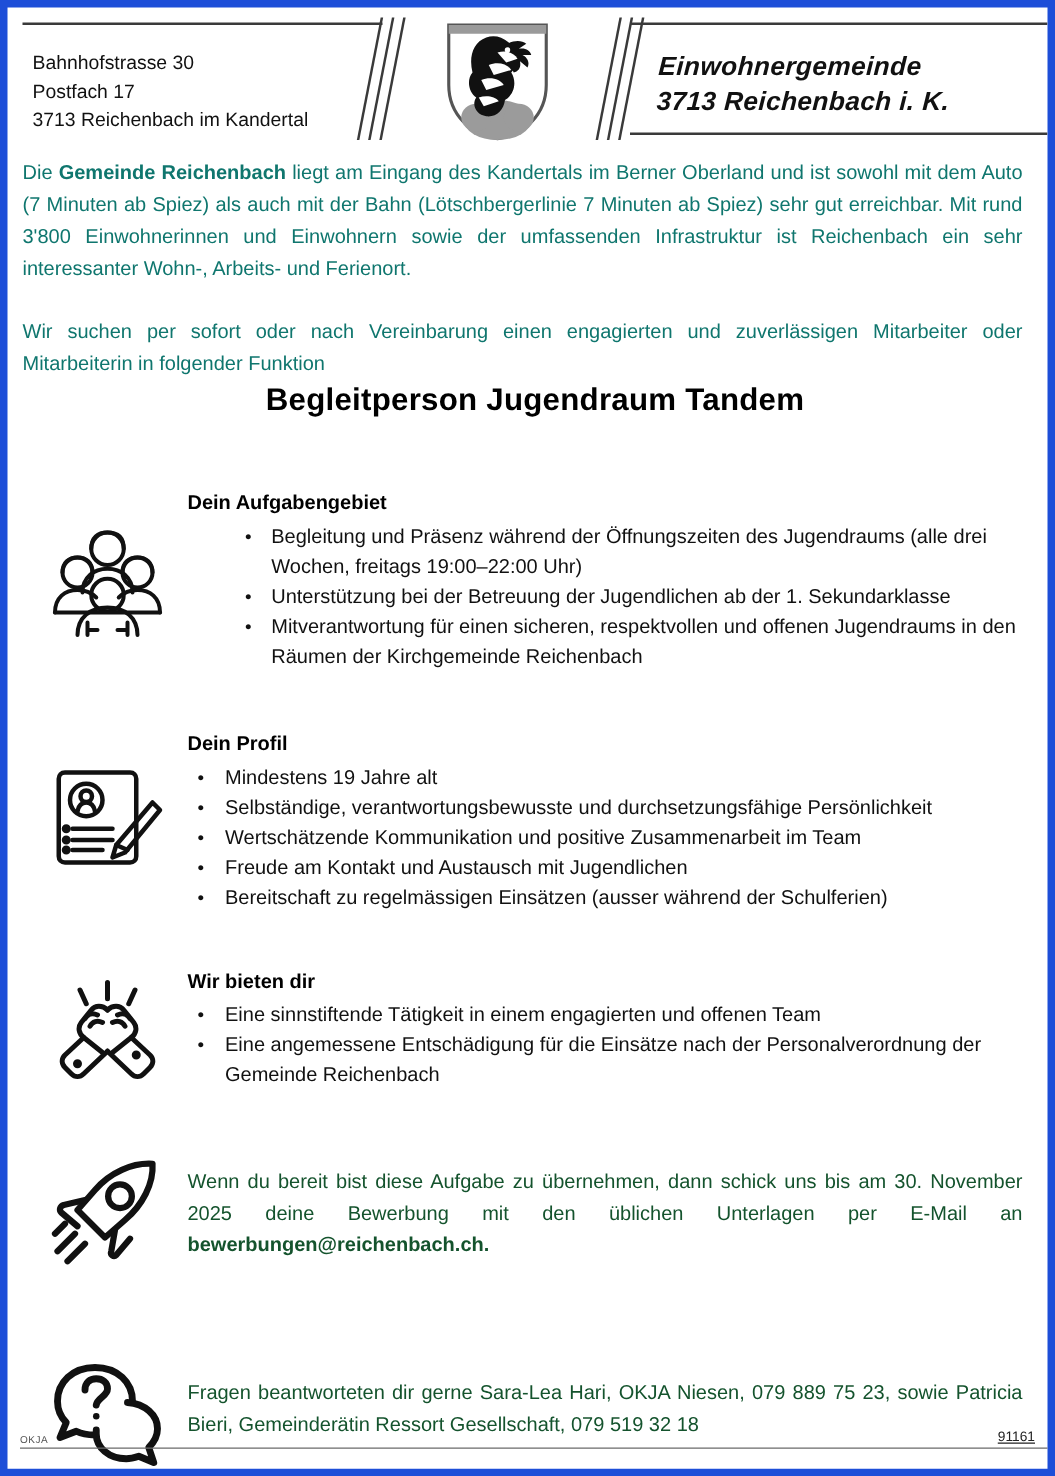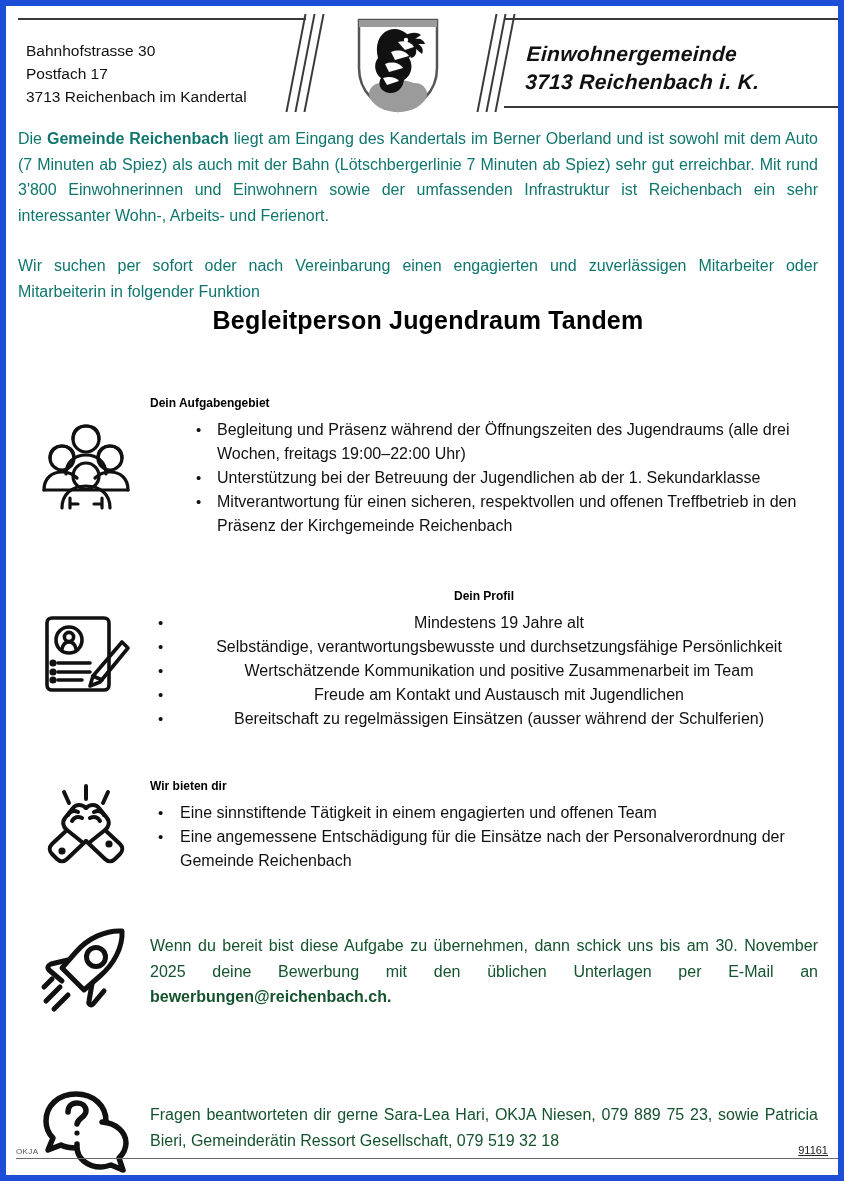--- a/index.html
+++ b/index.html
@@ -116,21 +116,21 @@
     position: absolute;
     left: 32px;
     width: 96px; height: 96px;
   }
   .sec-body {
     position: absolute;
     left: 144px;
     width: 668px;
   }
   .sec-head {
-    font-size: 12px;
+    font-size: 16px;
     font-weight: bold;
     color: #000;
     line-height: 24px;
     margin-bottom: 3px;
   }
   ul.blist { list-style: none; margin: 0; padding: 0; }
   ul.blist li {
     position: relative;
     font-size: 16px;
     line-height: 24px;
@@ -259,41 +259,41 @@
         <path d="M24 90 C24 76 34 68 48 68 C62 68 72 76 72 90"></path>
         <path d="M6 72 H90"></path>
         <path d="M32 80 V90 M64 80 V90 M32 86 H40 M56 86 H64"></path>
       </svg>
     </div>
     <div class="sec-body" style="top:0;">
       <div class="sec-head">Dein Aufgabengebiet</div>
       <ul class="blist deep">
         <li>Begleitung und Präsenz während der Öffnungszeiten des Jugendraums (alle drei Wochen, freitags 19:00–22:00 Uhr)</li>
         <li>Unterstützung bei der Betreuung der Jugendlichen ab der 1. Sekundarklasse</li>
-        <li>Mitverantwortung für einen sicheren, respektvollen und offenen Treffbetrieb in den Präsenz der Kirchgemeinde Reichenbach</li>
+        <li>Mitverantwortung für einen sicheren, respektvollen und offenen Jugendraums in den Räumen der Kirchgemeinde Reichenbach</li>
       </ul>
     </div>
   </div>
 
   <div class="section" style="top:578px; left:0; width:844px;">
     <div class="sec-icon" style="top:22px;">
       <svg width="96" height="96" viewBox="0 0 96 96" fill="none" stroke="#111" stroke-width="3.6" stroke-linejoin="round" stroke-linecap="round">
         <path d="M14 12 H66 C69 12 71 14 71 17 V79 C71 82 69 84 66 84 H14 C11 84 9 82 9 79 V17 C9 14 11 12 14 12 Z"></path>
         <circle cx="31" cy="34" r="13"></circle>
         <circle cx="31" cy="31" r="4.6"></circle>
         <path d="M24 43 C25 38 28 36 31 36 C34 36 37 38 38 43"></path>
         <path d="M20 57 H52 M20 66 H52 M20 74 H44"></path>
         <circle cx="15" cy="57" r="1.8" fill="#111"></circle>
         <circle cx="15" cy="66" r="1.8" fill="#111"></circle>
         <circle cx="15" cy="74" r="1.8" fill="#111"></circle>
         <path d="M84 36 L90 42 L62 76 L52 80 L55 70 Z"></path>
         <path d="M55 70 L64 74"></path>
       </svg>
     </div>
-    <div class="sec-body" style="top:0;text-align:center;">
+    <div class="sec-body" style="top:0;">
       <div class="sec-head">Dein Profil</div>
       <ul class="blist">
         <li>Mindestens 19 Jahre alt</li>
         <li>Selbständige, verantwortungsbewusste und durchsetzungsfähige Persönlichkeit</li>
         <li>Wertschätzende Kommunikation und positive Zusammenarbeit im Team</li>
         <li>Freude am Kontakt und Austausch mit Jugendlichen</li>
         <li>Bereitschaft zu regelmässigen Einsätzen (ausser während der Schulferien)</li>
       </ul>
     </div>
   </div>

